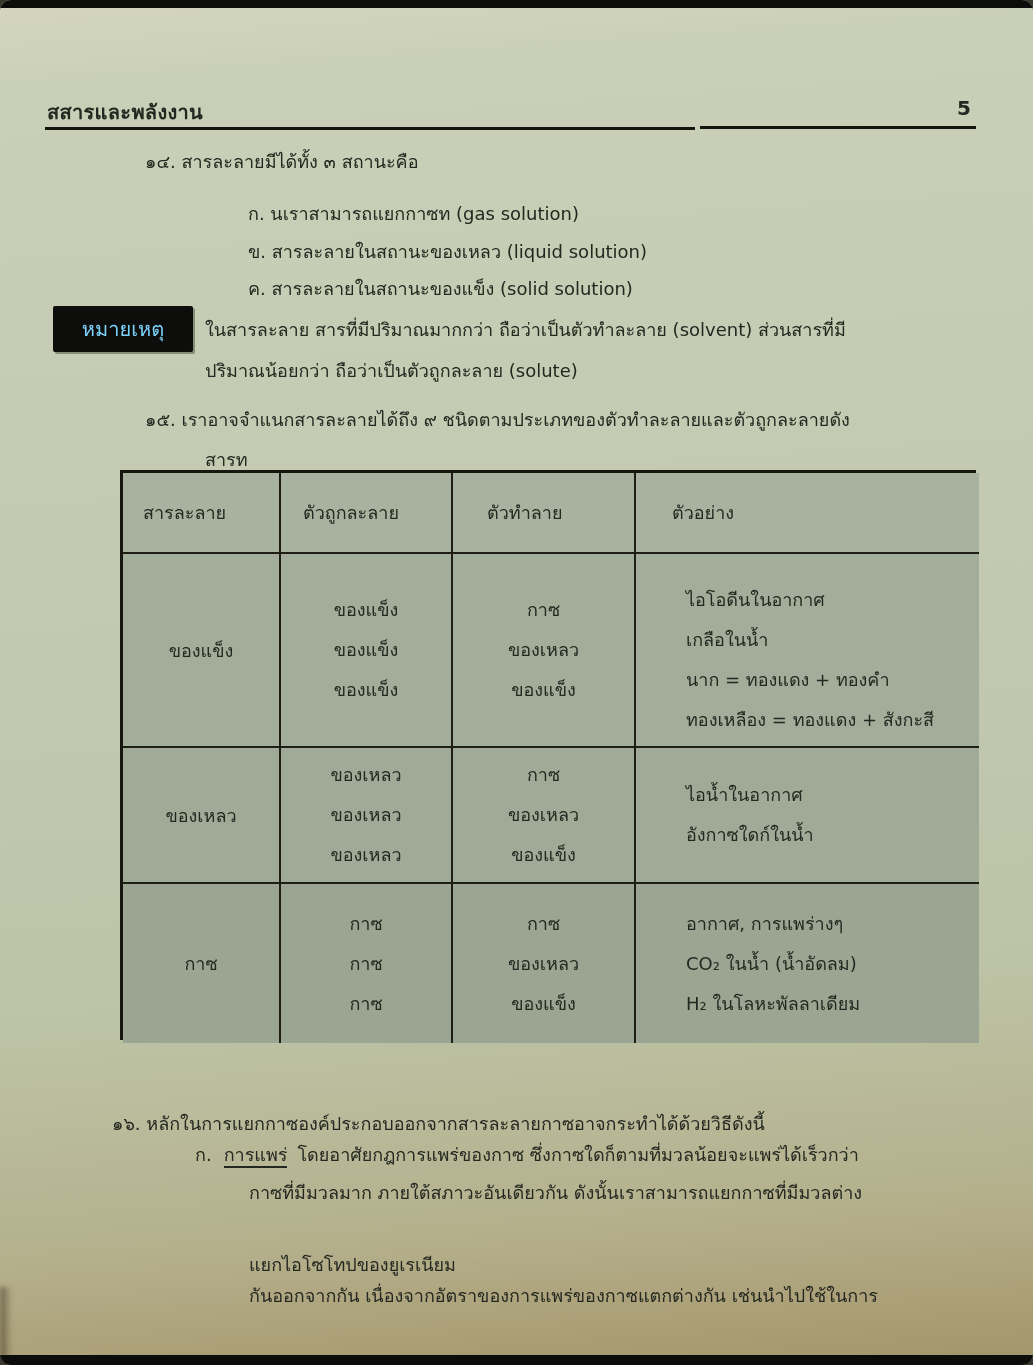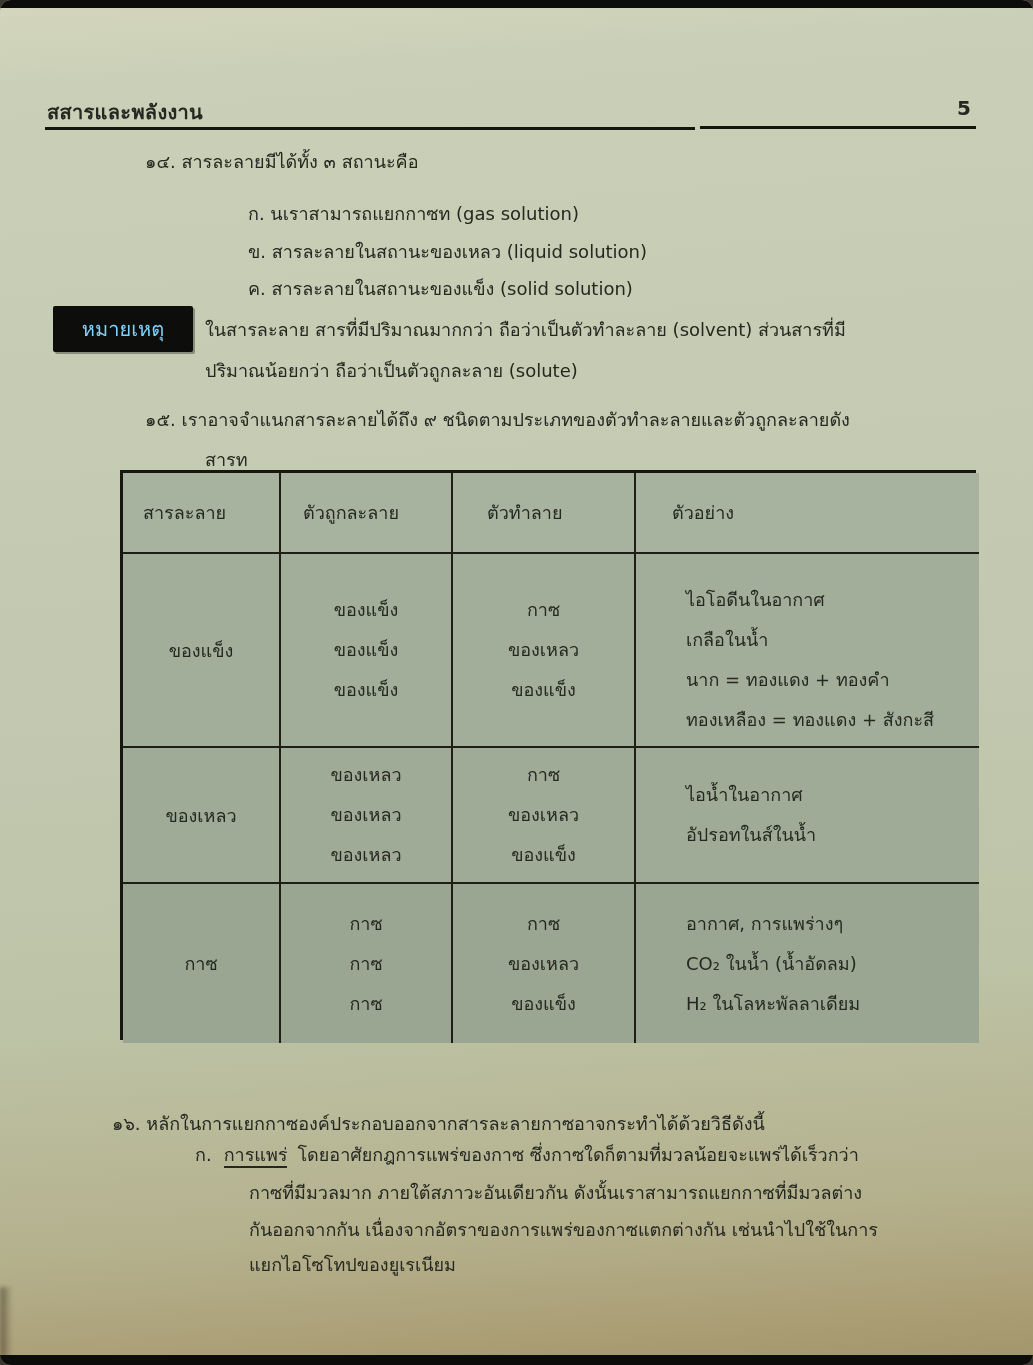--- a/index.html
+++ b/index.html
@@ -127,21 +127,21 @@
     <div class="c row-2">
       <div class="stack">
         <span>กาซ</span>
         <span>ของเหลว</span>
         <span>ของแข็ง</span>
       </div>
     </div>
     <div class="c row-2 last-col">
       <div class="stack-left">
         <span class="ex-line">ไอน้ำในอากาศ</span>
-        <span class="ex-line">อัปรอทในส์ในน้ำ</span>
+        <span class="ex-line">อังกาซใดก์ในน้ำ</span>
       </div>
     </div>
 
     <div class="c row-3 last-row center-cell">กาซ</div>
     <div class="c row-3 last-row">
       <div class="stack">
         <span>กาซ</span>
         <span>กาซ</span>
         <span>กาซ</span>
       </div>
@@ -161,18 +161,18 @@
       </div>
     </div>
   </div>
 
   <div class="l" style="left:112px;top:1075px;margin-top:36px;">๑๖. หลักในการแยกกาซองค์ประกอบออกจากสารละลายกาซอาจกระทำได้ด้วยวิธีดังนี้</div>
 
   <div class="l" style="left:195px;top:1142px;">
     <span class="marker">ก.</span><span class="term-underline">การแพร่</span><span>โดยอาศัยกฎการแพร่ของกาซ ซึ่งกาซใดก็ตามที่มวลน้อยจะแพร่ได้เร็วกว่า</span>
   </div>
   <div class="l" style="left:249px;top:1180px;">กาซที่มีมวลมาก ภายใต้สภาวะอันเดียวกัน ดังนั้นเราสามารถแยกกาซที่มีมวลต่าง</div>
-  <div class="l" style="left:249px;top:1217px;">กันออกจากกัน เนื่องจากอัตราของการแพร่ของกาซแตกต่างกัน เช่นนำไปใช้ในการ</div>
+  <div class="l" style="left:249px;top:1283px;">กันออกจากกัน เนื่องจากอัตราของการแพร่ของกาซแตกต่างกัน เช่นนำไปใช้ในการ</div>
   <div class="l" style="left:249px;top:1252px;">แยกไอโซโทปของยูเรเนียม</div>
 
   <div class="corner-smudge"></div>
   <div class="edge-bottom"></div>
 </div>
 
 </body></html>

